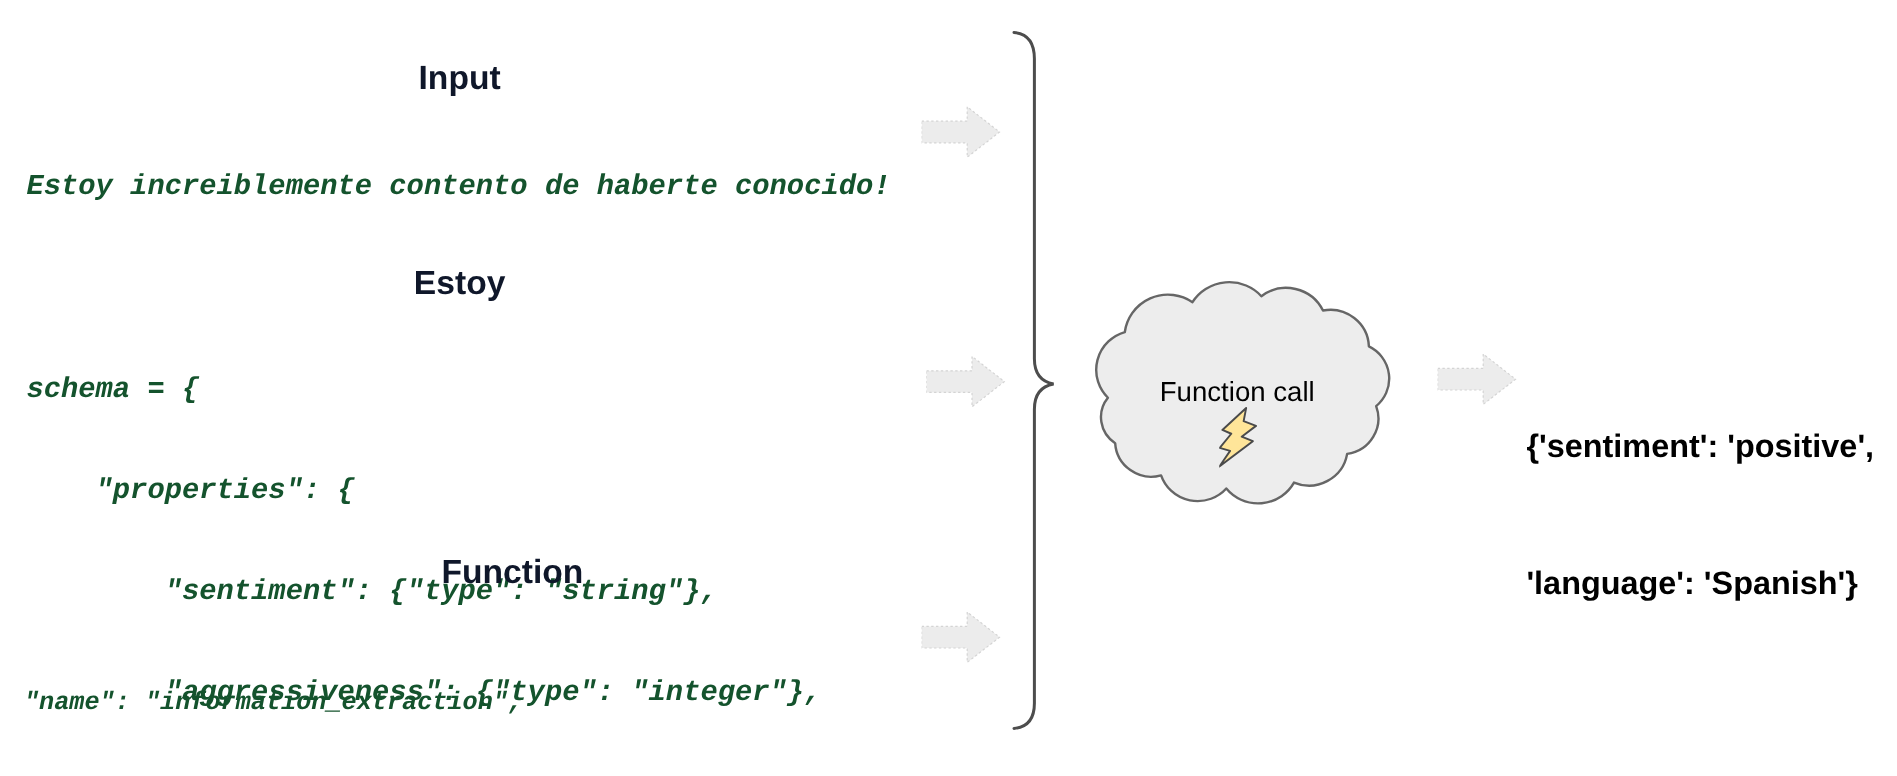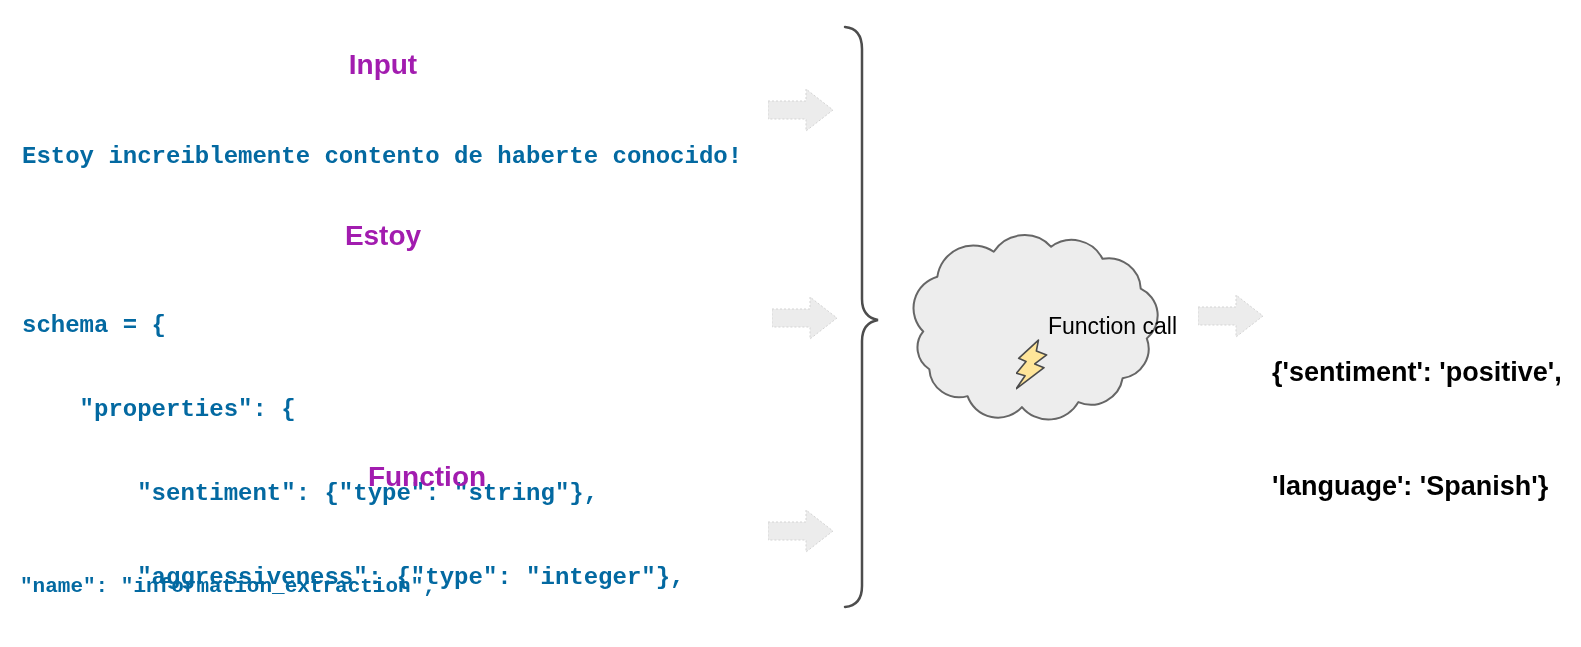--- a/index.html
+++ b/index.html
@@ -3,34 +3,34 @@
 <meta charset="utf-8">
 <style>
   html,body{margin:0;padding:0;background:#ffffff;}
   .canvas{
     position:relative;width:1581px;height:647px;background:#ffffff;
     font-family:"Liberation Sans",sans-serif;color:#000;overflow:hidden;
   }
   .abs{position:absolute;}
   .section-title{
     left:0;top:0;width:766px;text-align:center;
-    font-size:28px;font-weight:bold;line-height:32px;color:#a21caf;
+    font-size:28px;font-weight:bold;line-height:32px;color:#0f172a;
   }
   .code{
     font-family:"Liberation Mono","DejaVu Sans Mono",monospace;
-    font-weight:bold;color:#0369a1;white-space:pre;
+    font-weight:bold;color:#14532d;white-space:pre;font-style:italic;
   }
   .code-lg{font-size:24px;line-height:28px;}
   .code-md{font-size:21px;line-height:40px;}
   .llm-label{
     left:0;width:100%;text-align:center;
     font-size:29px;font-weight:bold;line-height:34px;
   }
   .llm-sublabel{
-    left:0;width:100%;text-align:right;
+    left:0;width:100%;text-align:center;
     font-size:23px;font-weight:normal;line-height:26px;
   }
   .output-text{
     font-size:27px;font-weight:bold;line-height:38px;white-space:pre;
   }
   svg{display:block;}
 </style>
 </head>
 <body>
 

